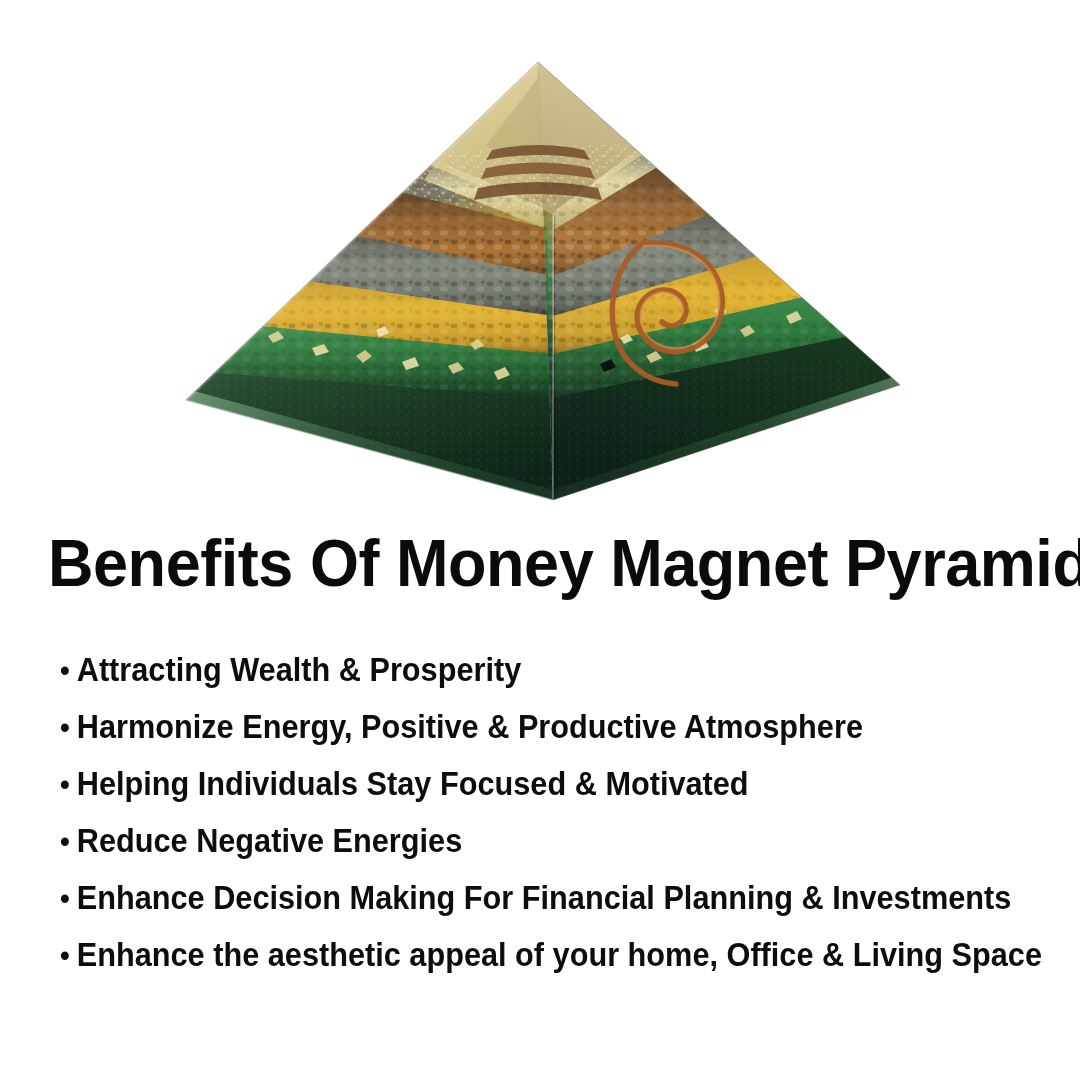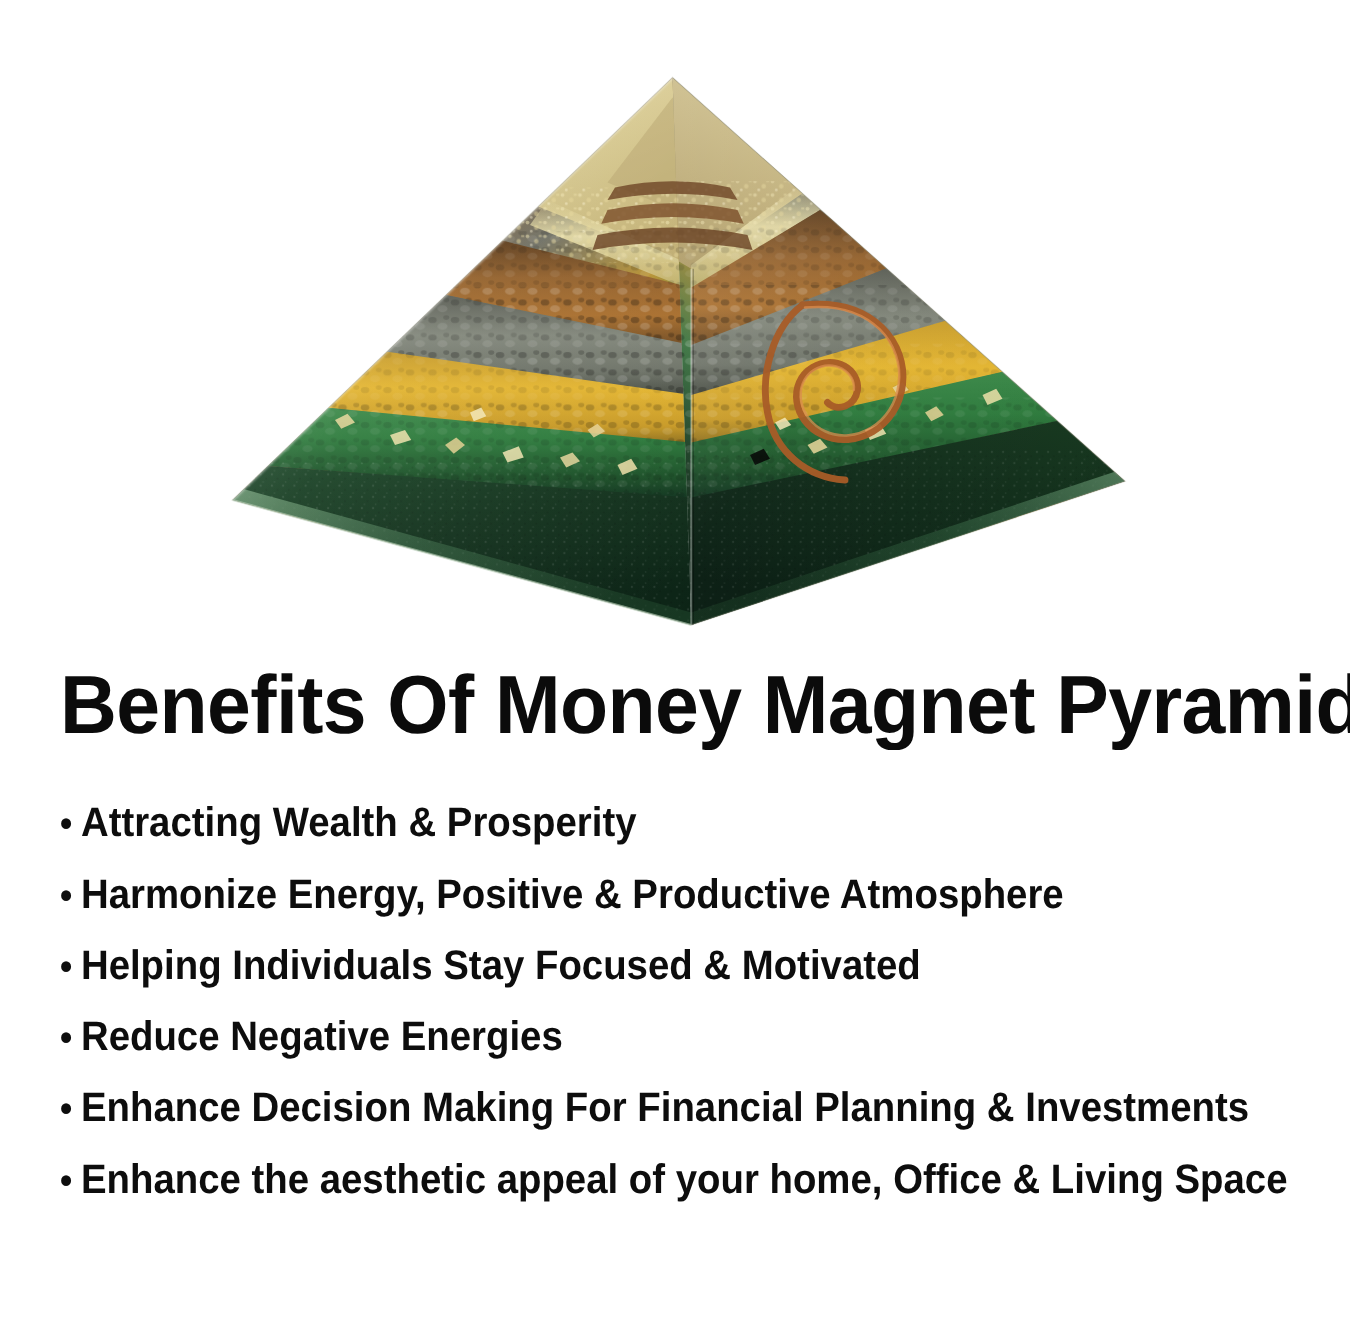--- a/index.html
+++ b/index.html
@@ -59,21 +59,21 @@
     transform: scaleX(0.955);
     transform-origin: left top;
   }
 
   
   .benefits {
     position: absolute;
     left: 48px;
     top: 639px;
     width: 1010px;
-    margin: 0;
+    margin: 12px;
     padding: 0;
     list-style: none;
   }
   .benefit-item {
     display: block;
     height: 57px;
     font-family: "Liberation Sans Narrow", "Liberation Sans", sans-serif;
     font-weight: 700;
     font-size: 33px;
     line-height: 38px;

